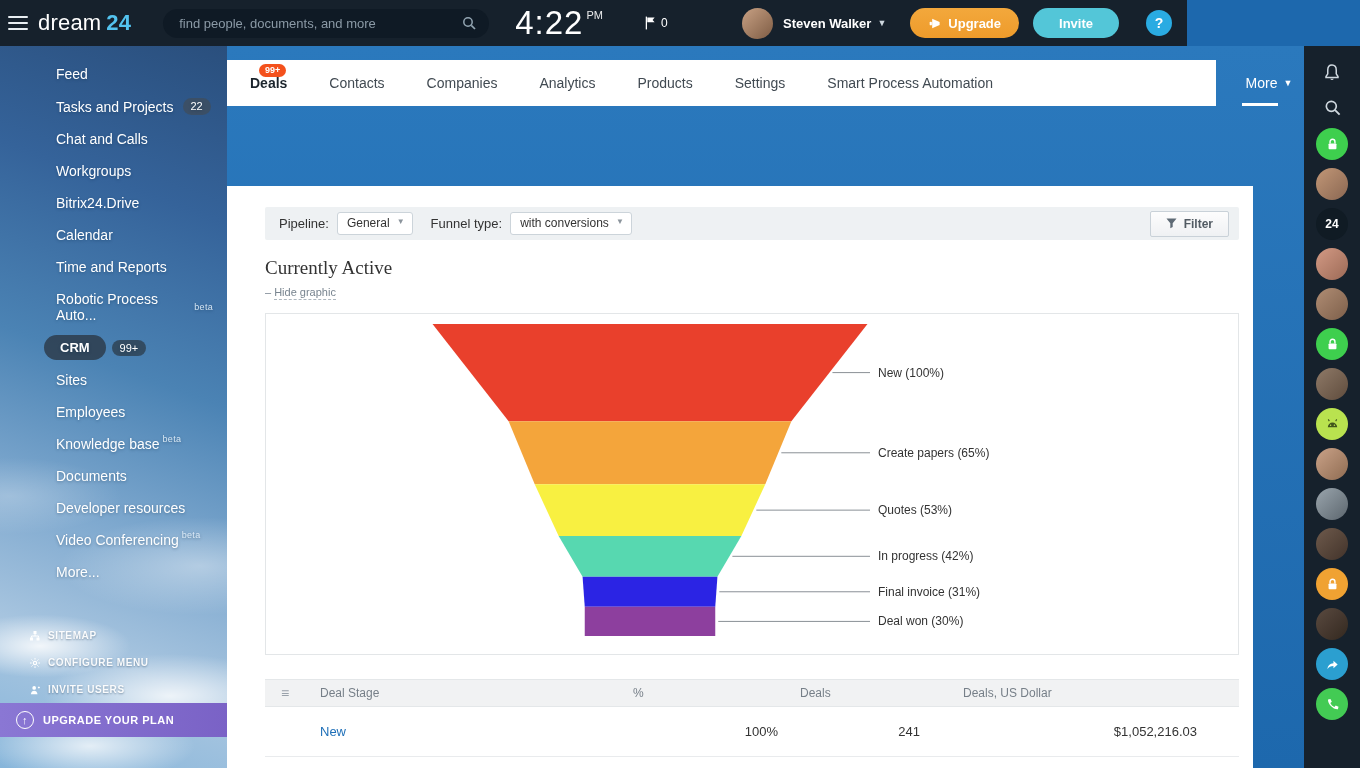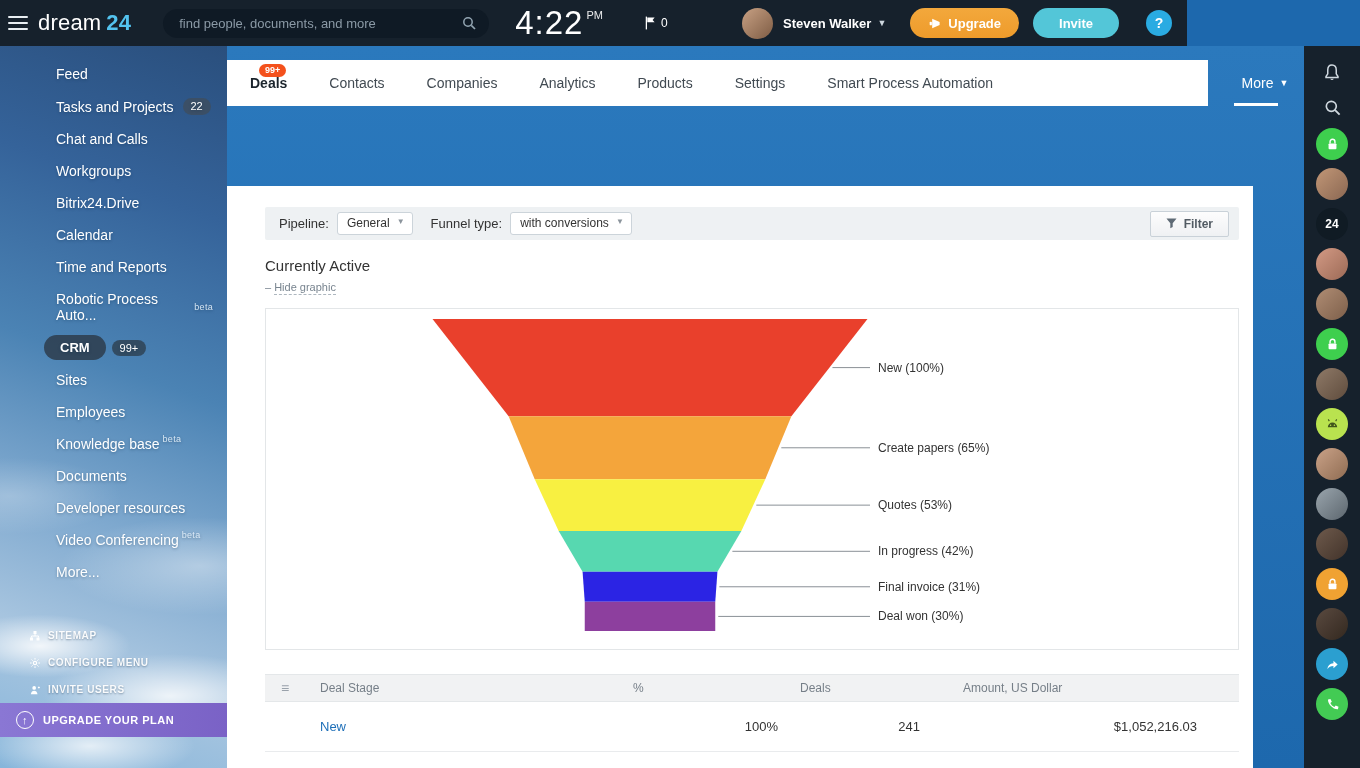--- a/index.html
+++ b/index.html
@@ -72,42 +72,42 @@
 
   
   .main{position:absolute;top:46px;left:227px;right:56px;bottom:0;
     background:linear-gradient(180deg,#2b79bd,#1d68ad);}
   .nav-row{margin-top:14px;height:46px;display:flex;}
   .nav-white{flex:1;background:#fff;display:flex;align-items:center;padding-left:2px;}
   .tab{position:relative;line-height:46px;padding:0 21px;font-size:14px;color:#414a52;cursor:pointer;white-space:nowrap;}
   .tab-active{color:#1b242c;font-weight:bold;}
   .nav-badge{position:absolute;top:4px;left:30px;background:#f4511c;color:#fff;font-size:9px;
     font-weight:bold;border-radius:8px;padding:1px 6px 2px;line-height:10px;}
-  .nav-more{width:96px;display:flex;align-items:center;justify-content:center;gap:6px;color:#fff;
+  .nav-more{width:88px;display:flex;align-items:center;justify-content:center;gap:6px;color:#fff;
     font-size:14px;cursor:pointer;position:relative;padding-left:18px;}
   .nav-more .chev{font-size:9px;}
   .nav-more::after{content:"";position:absolute;left:26px;right:26px;bottom:0;height:3px;background:#fff;}
   .title-row{display:flex;align-items:center;height:80px;padding-left:10px;}
   .page-title{color:#fff;font-size:25px;font-weight:300;letter-spacing:.3px;}
   .fav-star{color:rgba(255,255,255,.75);font-size:20px;margin-left:14px;cursor:pointer;position:relative;top:-1px;}
 
   
   .card{position:absolute;top:140px;left:0;width:1026px;bottom:0;background:#fff;padding-left:24px;}
   .card-inner{padding:0 14px;}
   .toolbar{margin-top:21px;height:33px;background:#eef1f3;border-radius:2px;display:flex;
     align-items:center;padding:0 10px;}
   .tb-label{font-size:13px;color:#333;margin:0 8px 0 4px;}
   .select-box{position:relative;background:#fff;border:1px solid #ccd4da;border-radius:3px;
     font-size:12px;color:#333;padding:3px 22px 4px 9px;cursor:pointer;white-space:nowrap;}
   .select-box .chev{position:absolute;right:7px;top:4px;font-size:8px;color:#8b949c;}
   .gap14{width:14px;}
   .btn-filter{margin-left:auto;display:flex;align-items:center;gap:7px;background:linear-gradient(#fdfdfd,#eff1f3);
     border:1px solid #c9d1d8;border-radius:2px;padding:5px 15px;color:#525b63;font-size:12px;
     font-weight:bold;cursor:pointer;font-family:inherit;}
-  .status-label{margin-top:17px;font-size:15px;color:#333;}
+  .status-label{margin-top:17px;font-size:19px;color:#333;font-family:Liberation Serif, serif;}
   .hide-link{margin-top:7px;font-size:11px;color:#78848f;cursor:pointer;display:inline-block;}
   .hide-link .u{border-bottom:1px dashed #aeb7bf;padding-bottom:1px;margin-left:3px;}
   .funnel-box{margin-top:13px;border:1px solid #e3e6e8;height:342px;overflow:hidden;}
   svg text{font-family:"Liberation Sans",sans-serif;}
 
   
   .dtable{margin-top:24px;}
   .thead,.trow{display:grid;grid-template-columns:40px 315px 160px 148px 1fr;align-items:center;}
   .thead{height:28px;background:#f1f2f3;border-top:1px solid #e4e7e9;border-bottom:1px solid #e4e7e9;
     font-size:12px;color:#767f88;}
@@ -406,21 +406,21 @@
             <text x="612" y="311.42056074766356" fill="#333" font-size="12">Deal won (30%)</text>
           </svg>
       </div>
 
       <div class="dtable">
         <div class="thead">
           <div class="th-burger">≡</div>
           <div class="th-stage">Deal Stage</div>
           <div class="th-pct">%</div>
           <div class="th-deals">Deals</div>
-          <div class="th-amount">Amount, US Dollar</div>
+          <div class="th-amount">Deals, US Dollar</div>
         </div>
         <div class="trow">
           <div></div>
           <div class="td-stage"><a>New</a></div>
           <div class="td-pct">100%</div>
           <div class="td-deals">241</div>
           <div class="td-amount">$1,052,216.03</div>
         </div>
       </div>
     </div>

